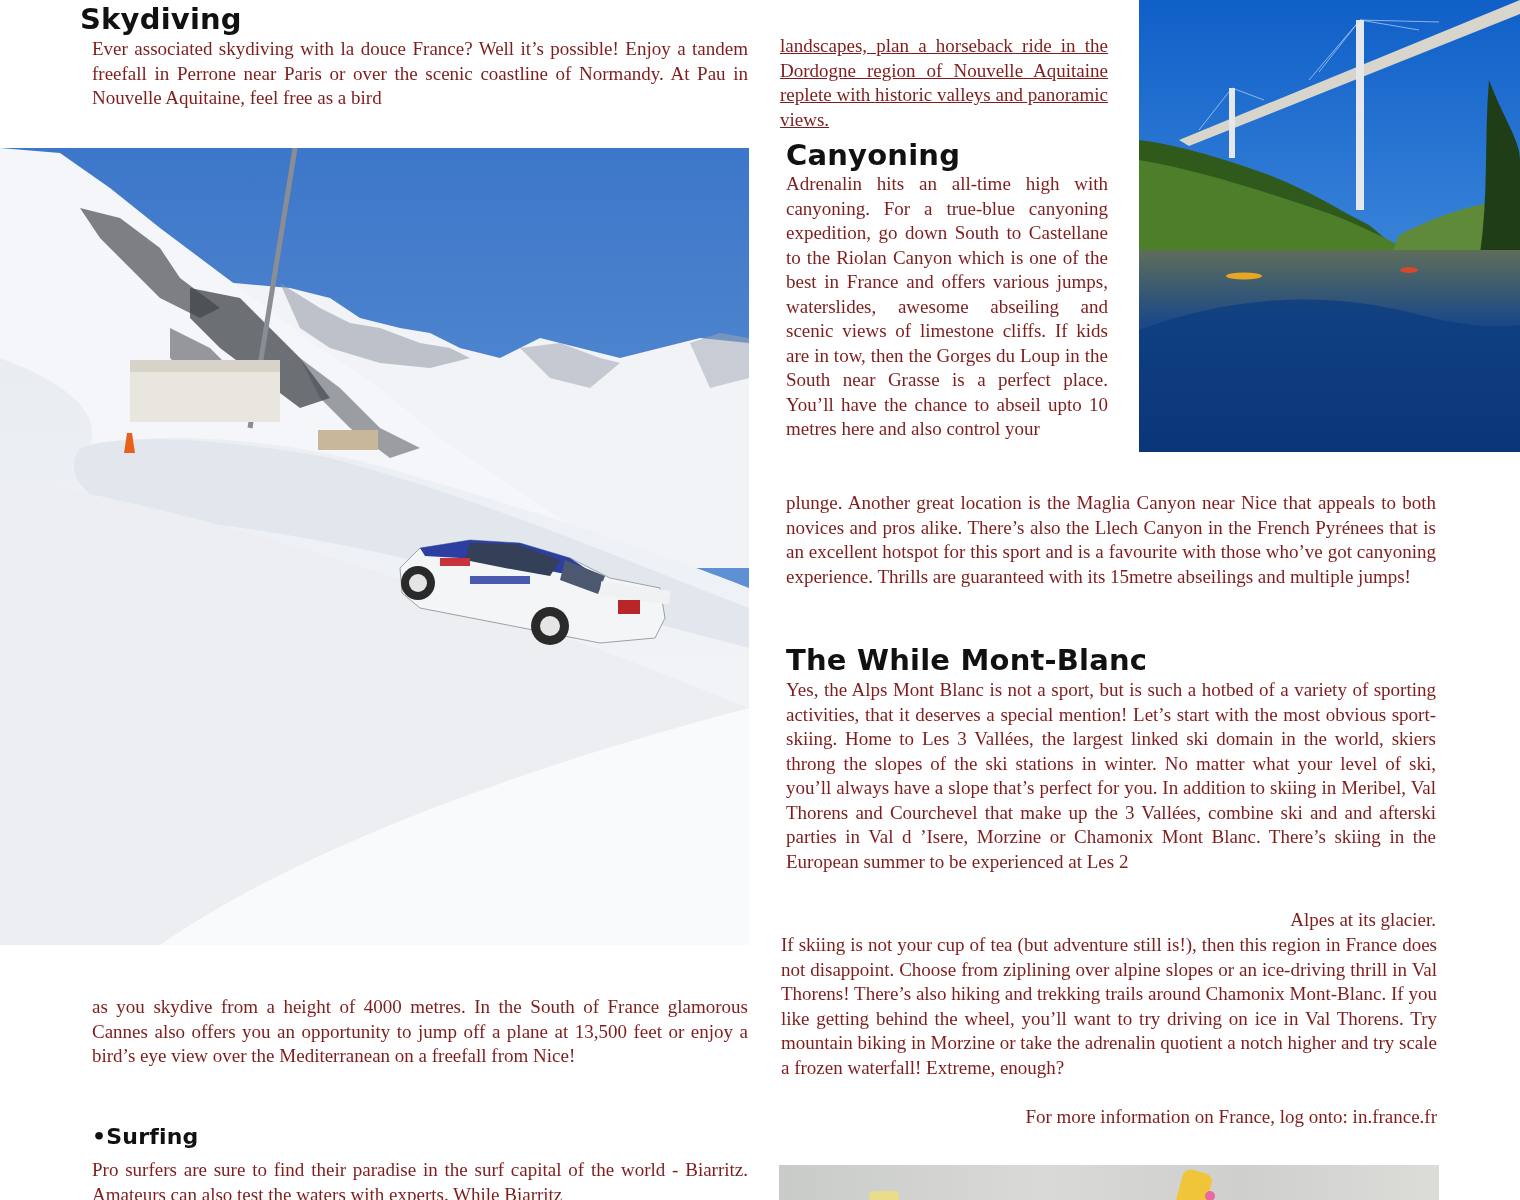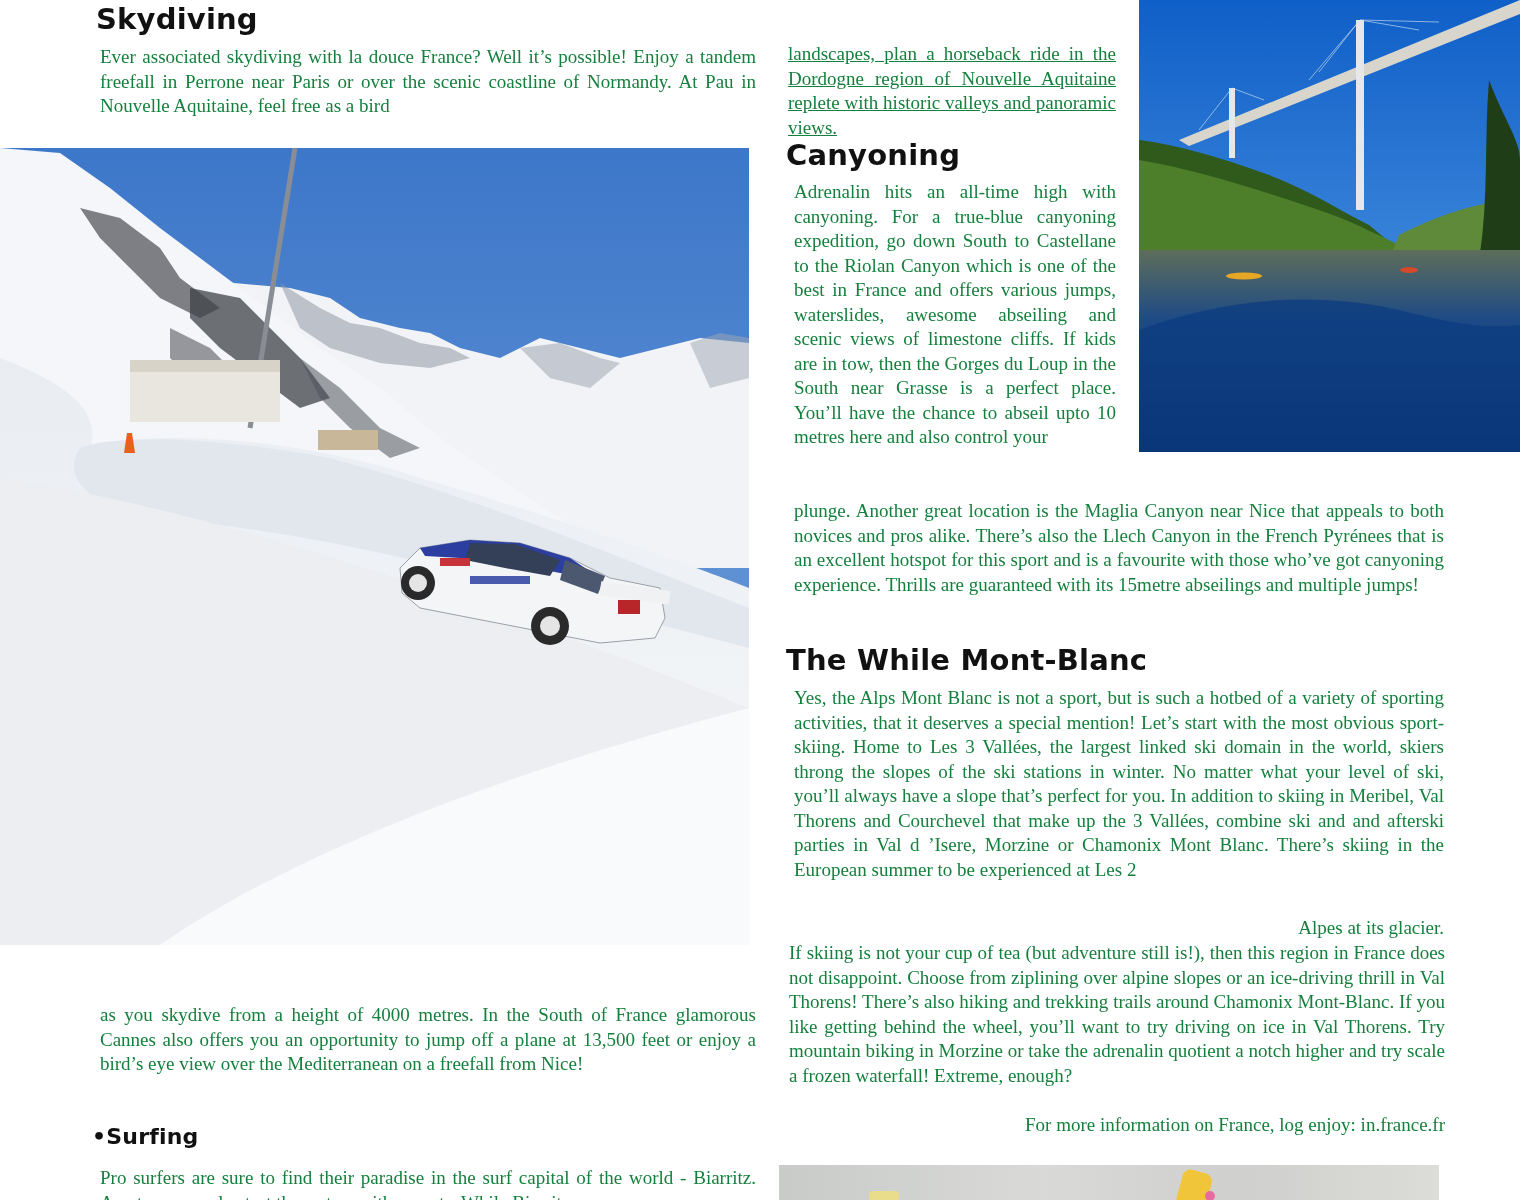--- a/index.html
+++ b/index.html
@@ -1,32 +1,32 @@
 <!DOCTYPE html>
 <html><head>
 <meta charset="utf-8">
 <style>
   html, body { margin:0; padding:0; }
   body { width:1520px; height:1200px; background:#ffffff; position:relative; overflow:hidden; color:#1a1a1a; }
   .heading { position:absolute; font-family:"DejaVu Sans", "Liberation Sans", sans-serif; font-weight:bold; color:#111; letter-spacing:0.2px; }
-  .para { position:absolute; font-family:"Liberation Serif", "DejaVu Serif", serif; font-size:19px; line-height:24.5px; color:#15803d; text-align:justify; margin:8px; }
+  .para { position:absolute; font-family:"Liberation Serif", "DejaVu Serif", serif; font-size:19px; line-height:24.5px; color:#7f1d1d; text-align:justify; margin:0; }
   .para.left { text-align:right; }
   .img { position:absolute; overflow:hidden; }
 
   
   #ski-photo { left:0; top:148px; width:749px; height:797px; background:#f2f4f7; }
   
   #river-photo { left:1139px; top:0; width:381px; height:452px; }
   
   #raft-photo { left:779px; top:1165px; width:660px; height:35px; background:linear-gradient(90deg,#c9cbc8,#d9dad7 40%,#cfd0cd 70%,#dcdcd9); }
 </style>
 </head>
 <body>
 
-<div class="heading" style="left:96px; top:2px; font-size:29px;">Skydiving</div>
+<div class="heading" style="left:80px; top:2px; font-size:29px;">Skydiving</div>
 <p class="para" style="left:92px; top:37px; width:656px;">Ever associated skydiving with la douce France? Well it’s possible! Enjoy a tandem freefall in Perrone near Paris or over the scenic coastline of Normandy. At Pau in Nouvelle Aquitaine, feel free as a bird</p>
 
 <div class="img" id="ski-photo">
   <svg width="749" height="797" viewBox="0 0 749 797">
     <defs>
       <linearGradient id="sky" x1="0" y1="0" x2="0" y2="1">
         <stop offset="0" stop-color="#3d77c9"></stop>
         <stop offset="1" stop-color="#7aa6dd"></stop>
       </linearGradient>
       <linearGradient id="snowg" x1="0" y1="0" x2="0" y2="1">
@@ -130,19 +130,19 @@
 </div>
 
 <div class="heading" style="left:786px; top:138px; font-size:29px;text-align:right;">Canyoning</div>
 <p class="para" style="left:786px; top:172px; width:322px;">Adrenalin hits an all-time high with canyoning. For a true-blue canyoning expedition, go down South to Castellane to the Riolan Canyon which is one of the best in France and offers various jumps, waterslides, awesome abseiling and scenic views of limestone cliffs. If kids are in tow, then the Gorges du Loup in the South near Grasse is a perfect place. You’ll have the chance to abseil upto 10 metres here and also control your</p>
 <p class="para" style="left:786px; top:491px; width:650px;">plunge. Another great location is the Maglia Canyon near Nice that appeals to both novices and pros alike. There’s also the Llech Canyon in the French Pyrénees that is an excellent hotspot for this sport and is a favourite with those who’ve got canyoning experience. Thrills are guaranteed with its 15metre abseilings and multiple jumps!</p>
 
 <div class="heading" style="left:786px; top:643px; font-size:29px;">The While Mont-Blanc</div>
 <p class="para" style="left:786px; top:678px; width:650px;">Yes, the Alps Mont Blanc is not a sport, but is such a hotbed of a variety of sporting activities, that it deserves a special mention! Let’s start with the most obvious sport- skiing. Home to Les 3 Vallées, the largest linked ski domain in the world, skiers throng the slopes of the ski stations in winter. No matter what your level of ski, you’ll always have a slope that’s perfect for you. In addition to skiing in Meribel, Val Thorens and Courchevel that make up the 3 Vallées, combine ski and and afterski parties in Val d ’Isere, Morzine or Chamonix Mont Blanc. There’s skiing in the European summer to be experienced at Les 2</p>
 <p class="para left" style="left:786px; top:908px; width:650px;">Alpes at its glacier.</p>
 <p class="para" style="left:781px; top:933px; width:656px;">If skiing is not your cup of tea (but adventure still is!), then this region in France does not disappoint. Choose from ziplining over alpine slopes or an ice-driving thrill in Val Thorens! There’s also hiking and trekking trails around Chamonix Mont-Blanc. If you like getting behind the wheel, you’ll want to try driving on ice in Val Thorens. Try mountain biking in Morzine or take the adrenalin quotient a notch higher and try scale a frozen waterfall! Extreme, enough?</p>
-<p class="para left" style="left:781px; top:1105px; width:656px;">For more information on France, log enjoy: in.france.fr</p>
+<p class="para left" style="left:781px; top:1105px; width:656px;">For more information on France, log onto: in.france.fr</p>
 
 <div class="img" id="raft-photo">
   <div style="position:absolute; left:400px; top:6px; width:30px; height:40px; background:#f0c53a; border-radius:8px; transform:rotate(15deg);"></div>
   <div style="position:absolute; left:426px; top:26px; width:10px; height:10px; background:#e86aa0; border-radius:50%;"></div>
   <div style="position:absolute; left:90px; top:26px; width:30px; height:10px; background:#e9dc8a; border-radius:4px;"></div>
 </div>
 
 </body></html>

